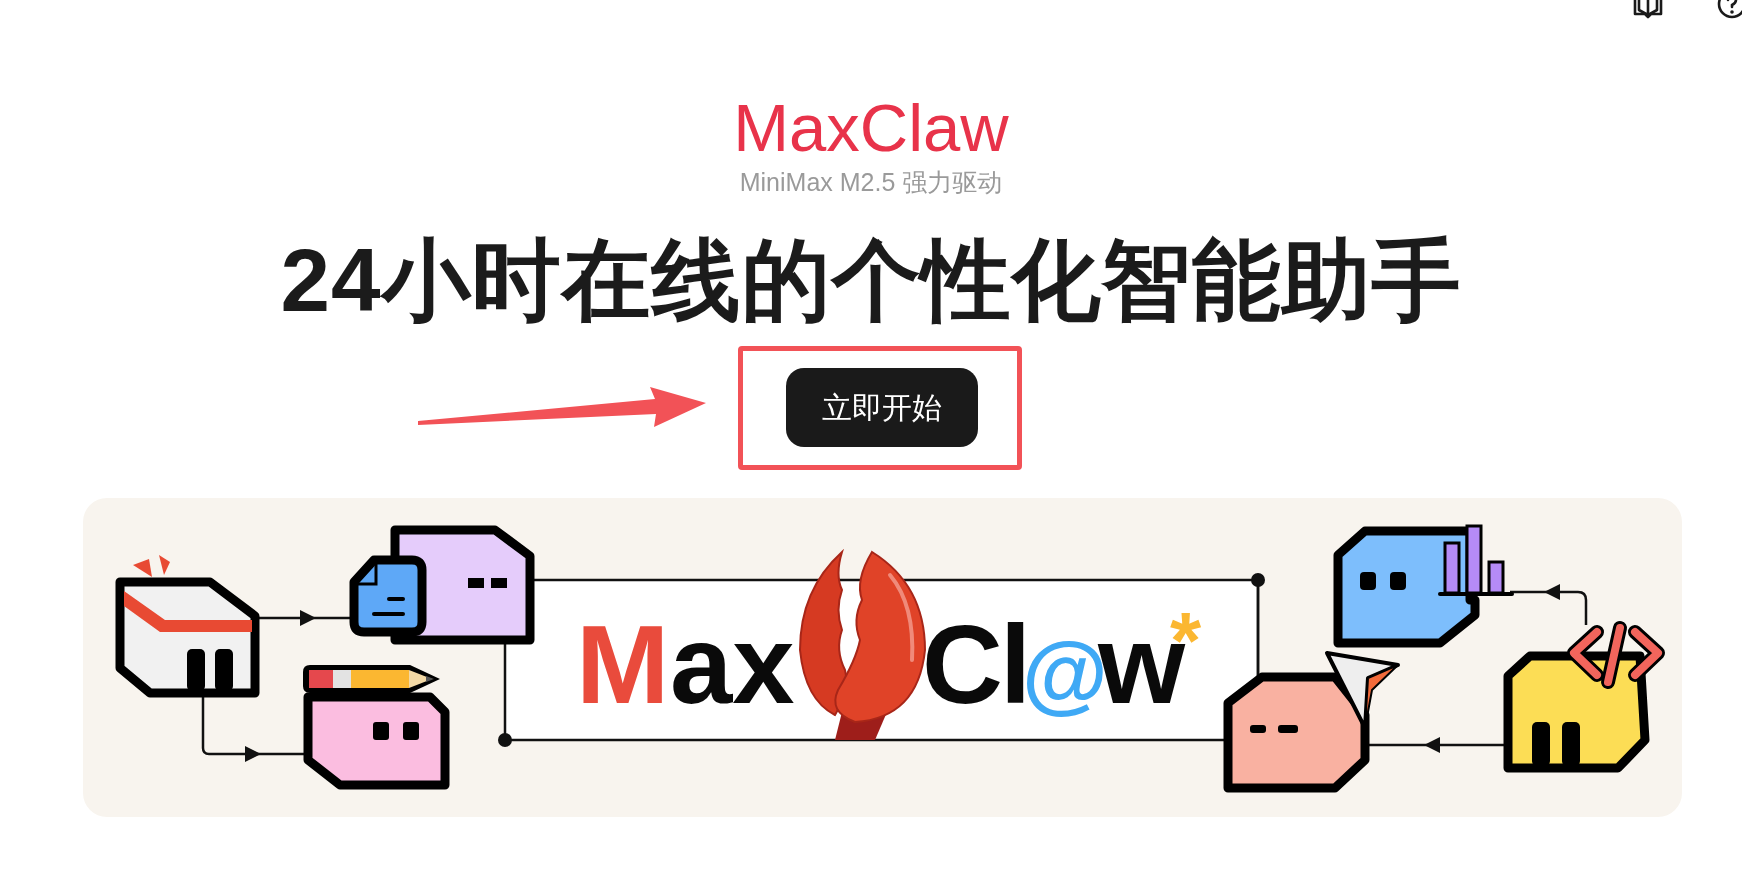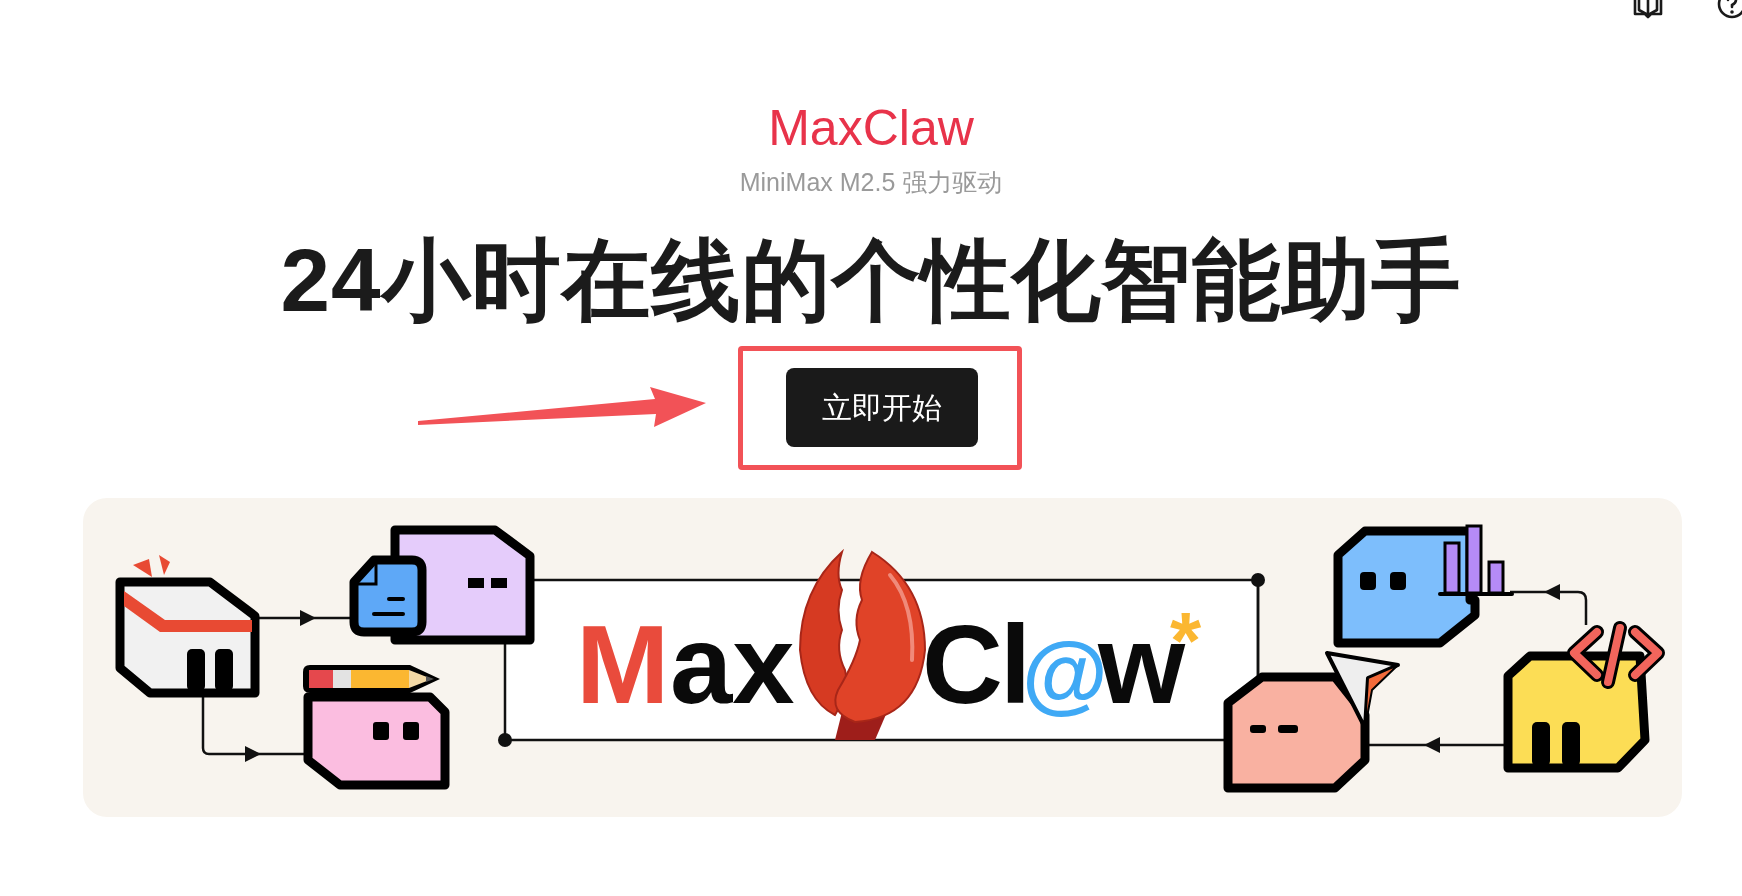--- a/index.html
+++ b/index.html
@@ -6,39 +6,39 @@
   body {
     width: 1742px; height: 896px; position: relative; overflow: hidden;
     background: #ffffff;
     font-family: "Liberation Sans", "DejaVu Sans", sans-serif;
   }
   .top-icon { position: absolute; top: -10px; width: 30px; height: 30px; }
   #book-icon { left: 1633px; }
   #help-icon { left: 1716px; }
   .brand-title {
     position: absolute; left: 0; right: 0; top: 98px; text-align: center;
-    font-size: 50px; line-height: 60px; color: #E8334A; font-weight: 400;
+    font-size: 67px; line-height: 60px; color: #E8334A; font-weight: 400;
     letter-spacing: 0px;
   }
   .brand-subtitle {
     position: absolute; left: 0; right: 0; top: 167px; text-align: center;
     font-size: 25px; line-height: 30px; color: #9a9a9a;
   }
   .headline {
     position: absolute; left: 0; right: 0; top: 218px; text-align: center;
     font-size: 89px; line-height: 100px; color: #1b1b1b; font-weight: 700;
     letter-spacing: 1px;
   }
   .annotation-box {
     position: absolute; left: 738px; top: 346px; width: 284px; height: 124px;
     box-sizing: border-box; border: 5px solid #F25257; border-radius: 4px;
   }
   .cta-button {
     position: absolute; left: 786px; top: 368px; width: 192px; height: 79px;
-    background: #1a1a1a; color: #ffffff; border: none; border-radius: 8px;
+    background: #1a1a1a; color: #ffffff; border: none; border-radius: 18px;
     font-family: "Liberation Sans", "DejaVu Sans", sans-serif;
     font-size: 30px; line-height: 79px; text-align: center; padding: 0;
     cursor: pointer;
   }
   .annotation-arrow { position: absolute; left: 0; top: 0; width: 1742px; height: 896px; pointer-events: none; }
   .hero-panel {
     position: absolute; left: 83px; top: 498px; width: 1599px; height: 319px;
     background: #F8F4EE; border-radius: 24px; overflow: hidden;
   }
   .hero-svg { position: absolute; left: 0; top: 0; }

